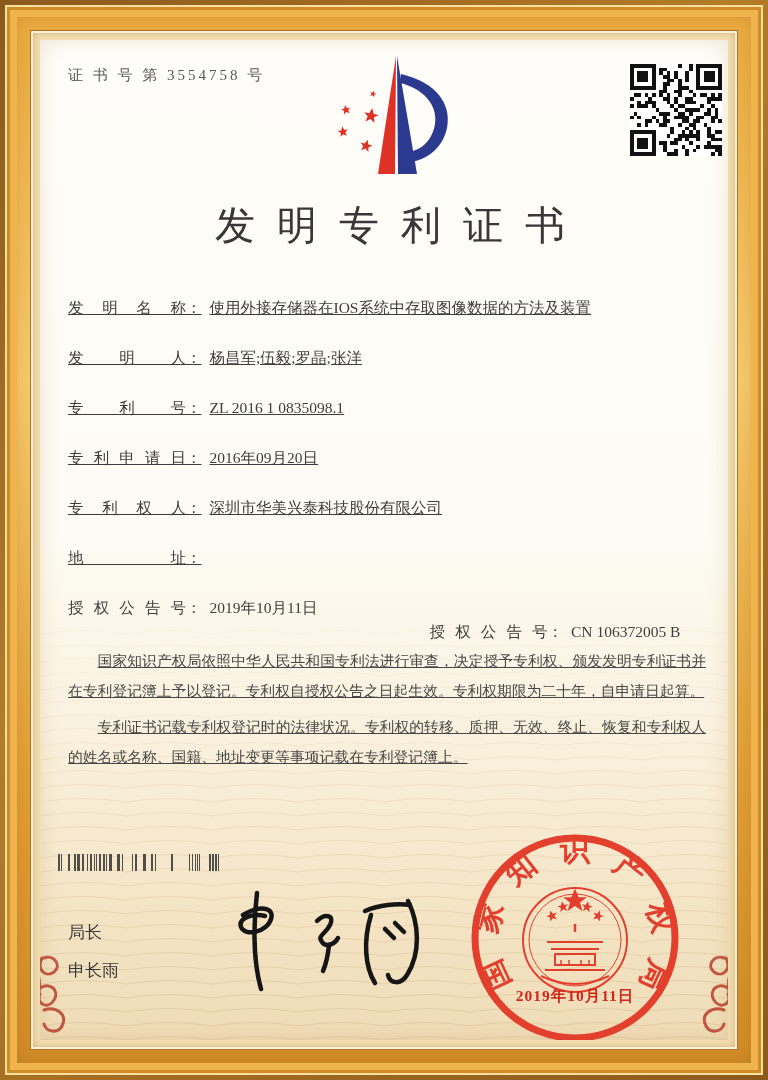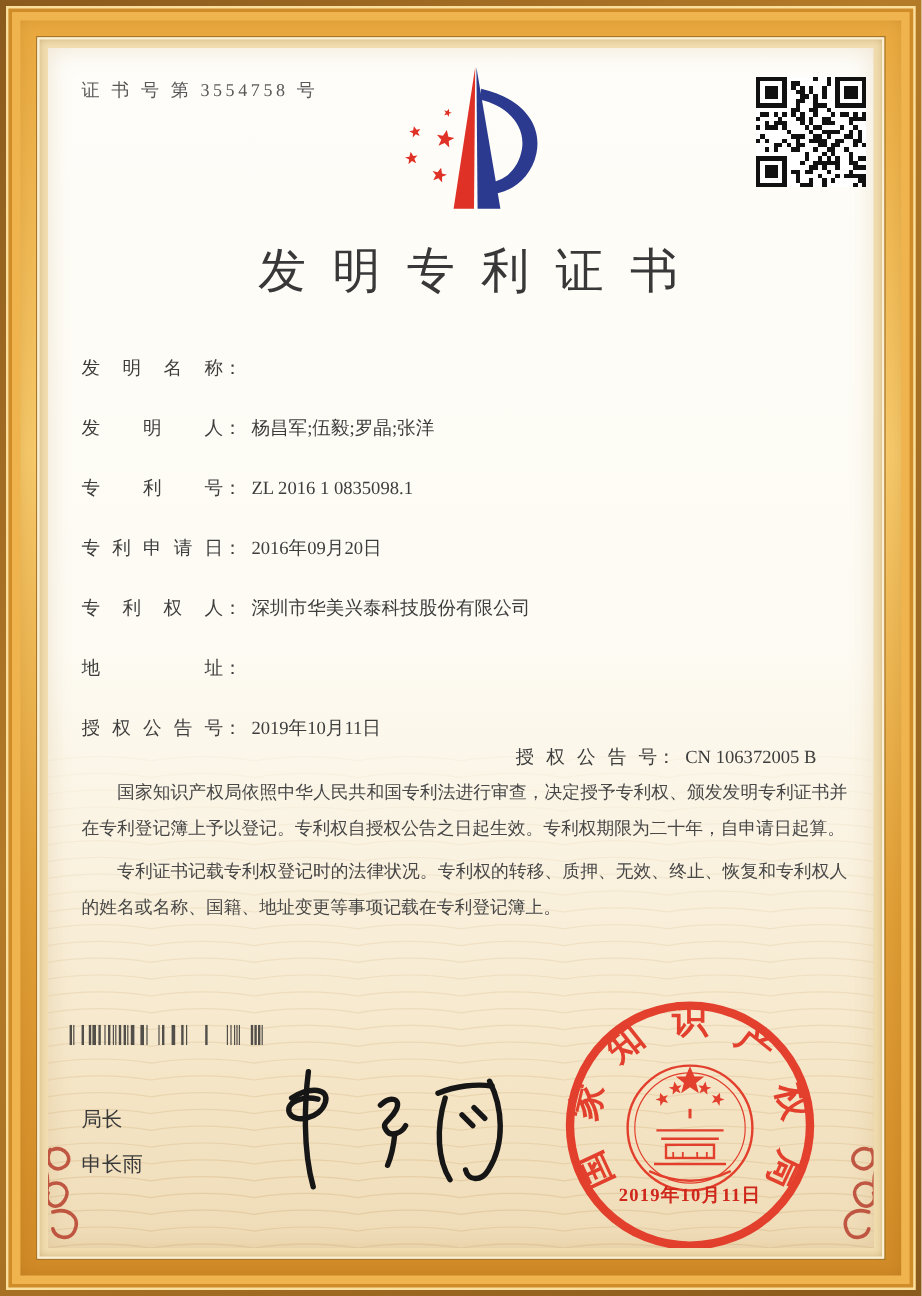--- a/index.html
+++ b/index.html
@@ -18,32 +18,32 @@
       box-shadow:inset 0 0 20px rgba(185,140,70,.22);}
   .waves{position:absolute;left:0;right:0;bottom:0;height:430px;width:100%;}
   
   .cert-no{position:absolute;left:28px;top:26px;font-size:15px;letter-spacing:3px;color:#585858;}
   .logo{position:absolute;left:50%;margin-left:-68px;top:12px;}
   .qr{position:absolute;right:6px;top:24px;width:92px;height:92px;}
   .title{position:absolute;left:12px;right:0;top:158px;text-align:center;
          font-size:40px;color:#383838;letter-spacing:.55em;padding-left:.55em;font-weight:500;}
   
   .fields{position:absolute;left:28px;right:18px;top:256px;font-size:15.5px;color:#3d3d3d;}
-  .frow{display:flex;line-height:24px;margin-bottom:26px;}
+  .frow{display:flex;line-height:24px;margin-bottom:26px;text-decoration:underline;}
   .flabel{width:118px;flex:none;display:inline-block;text-align:justify;text-align-last:justify;}
   .fcolon{flex:none;padding-right:8px;}
   .fvalue{max-width:486px;}
   .grant-row{display:flex;line-height:24px;}
   .gpair{display:flex;}
   .gpair .fvalue{width:218px;}
   .gpair2{display:flex;margin-left:2px;margin-top:24px;}
   
   .paras{position:absolute;left:28px;right:22px;top:606px;font-size:14.8px;
          line-height:30px;color:#474747;}
-  .paras p{margin:0 0 6px 0;text-indent:2em;text-align:justify;}
+  .paras p{margin:0 0 6px 0;text-indent:2em;text-align:justify;text-decoration:underline;}
   
   .barcode{position:absolute;left:14px;top:814px;width:168px;height:17px;opacity:.8;}
   .signer{position:absolute;left:28px;top:874px;font-family:"Liberation Sans","DejaVu Sans",sans-serif;
           font-size:17px;color:#3a3a3a;line-height:38px;}
   .signature{position:absolute;left:165px;top:845px;z-index:3;}
   .seal{position:absolute;left:425px;top:788px;width:220px;height:220px;z-index:2;opacity:.95;}
   .seal-date{position:absolute;left:425px;width:220px;top:946px;text-align:center;z-index:3;
              color:#cf271b;font-size:15.5px;font-weight:bold;letter-spacing:1px;}
   .corner-orn{position:absolute;bottom:6px;z-index:1;opacity:.85;}
   .corner-orn.left{left:-6px;}
@@ -294,20 +294,21 @@
         <rect x="1" y="19" width="5" height="5" fill="#fff"></rect>
         <rect x="2" y="20" width="3" height="3" fill="#111"></rect>
       </svg>
 
     <div class="title">发明专利证书</div>
 
     <div class="fields">
       <div class="frow">
         <span class="flabel">发明名称</span>
           <span class="fcolon">：</span>
+          <span class="fvalue">使用外接存储器在IOS系统中存取图像数据的方法及装置</span>
       </div>
       <div class="frow">
         <span class="flabel">发明人</span>
           <span class="fcolon">：</span>
           <span class="fvalue">杨昌军;伍毅;罗晶;张洋</span>
       </div>
       <div class="frow">
         <span class="flabel">专利号</span>
           <span class="fcolon">：</span>
           <span class="fvalue">ZL 2016 1 0835098.1</span>

